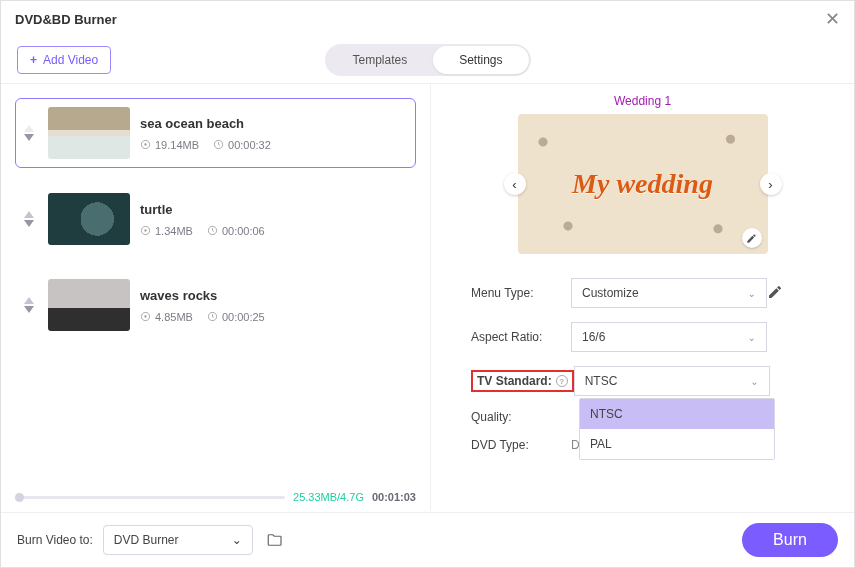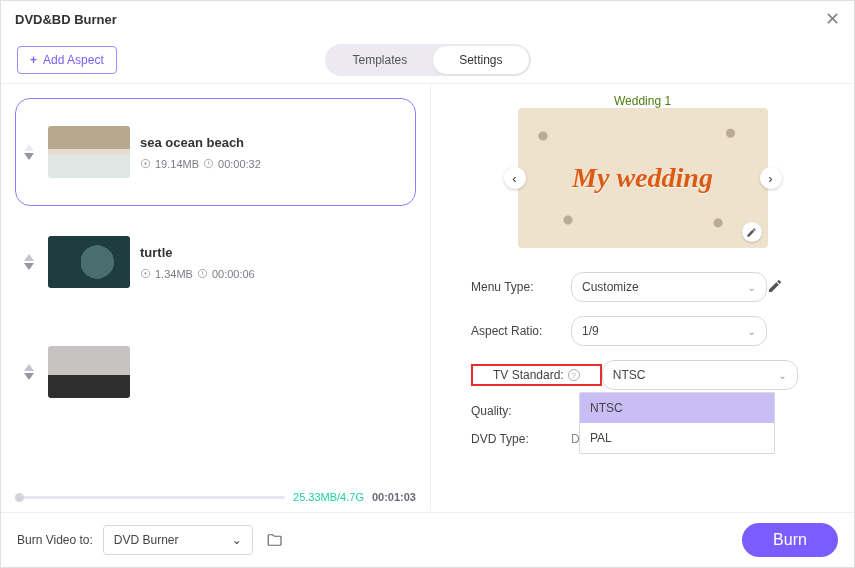--- a/index.html
+++ b/index.html
@@ -19,64 +19,64 @@
 .pill-toggle .pill { padding: 0 26px; display:flex; align-items:center; font-size:12px; color:#555; border-radius:16px; cursor:pointer; }
 .pill-toggle .pill.active { background:#fff; color:#333; box-shadow:0 1px 3px rgba(0,0,0,0.08); }
 
 .hr { height:1px; background:#f0eef3; }
 
 .main { display:flex; height: calc(100% - 36px - 46px - 1px - 56px); }
 .left-panel { width: 430px; border-right:1px solid #f0eef3; padding:14px 14px 8px 14px; display:flex; flex-direction:column; }
 .right-panel { flex:1; padding:10px 40px 0 40px; position:relative; }
 
 .video-list { flex:1; overflow:auto; }
-.video-row { display:flex; align-items:center; gap:10px; padding:27px 8px; border:1px solid transparent; border-radius:15px; margin-bottom:2px; }
+.video-row { display:flex; align-items:center; gap:10px; padding:8px 8px; border:1px solid transparent; border-radius:6px; margin-bottom:16px; }
 .video-row.selected { border:1px solid #8b7cff; }
 .reorder { display:flex; flex-direction:column; gap:2px; width:14px; }
 .reorder .tri { width:0; height:0; border-left:5px solid transparent; border-right:5px solid transparent; cursor:pointer; }
 .reorder .tri.up { border-bottom:7px solid #c6c2d0; }
 .reorder .tri.down { border-top:7px solid #9a94a5; }
 .reorder .tri.disabled { opacity:.35; cursor:default; }
 
 .thumb { width:82px; height:52px; border-radius:3px; background:#444; position:relative; overflow:hidden; flex-shrink:0; }
 .thumb.sea { background: linear-gradient(180deg,#b7a98d 0 45%, #e6ddcf 45% 55%, #dfe7e4 55% 100%); }
 .thumb.turtle { background: radial-gradient(circle at 60% 50%, #4a6e6f 0 30%, #1f3d3f 30% 100%); }
 .thumb.rocks { background: linear-gradient(180deg,#c7c3c3 0 55%, #2f2f2f 55% 100%); }
 
 .vmeta { display:flex; flex-direction:column; gap:8px; }
 .vtitle { font-weight:600; font-size:13px; color:#333; }
-.vsub { display:flex; align-items:center; gap:4px; color:#7d7a86; font-size:11px; }
+.vsub { display:flex; align-items:center; gap:14px; color:#7d7a86; font-size:11px; }
 .vsub .ic { display:inline-flex; align-items:center; gap:4px; }
 
 .left-footer { display:flex; align-items:center; justify-content:space-between; margin-top:auto; font-size:11px; padding-top:6px; }
 .track { height:3px; background:#e9e6ef; position:relative; flex:1; margin-right:8px; border-radius:2px; }
 .track .handle { position:absolute; left:0; top:-3px; width:9px; height:9px; border-radius:50%; background:#d6d2df; }
 .size-label { color:#1fcfa2; margin-right:8px; }
 .time-label { color:#6c6876;font-weight:bold; }
 
-.preview-title { text-align:center; font-size:12px; color:#4d7c0f; }
+.preview-title { text-align:center; font-size:12px; color:#a21caf; margin-bottom:6px; }
 .preview-box { width:250px; height:140px; margin:0 auto; background:#efe2cd; border-radius:4px; position:relative; overflow:hidden; display:flex; align-items:center; justify-content:center; }
 .preview-box .my-wedding { font-family: Georgia, 'Brush Script MT', cursive; font-style:italic; font-weight:bold; font-size:28px; color:#db5a14; text-shadow:0 1px 0 #fff; }
 .preview-box::before, .preview-box::after { content:""; position:absolute; inset:0; background:
   radial-gradient(circle at 10% 20%, rgba(120,100,80,.25) 0 4px, transparent 5px),
   radial-gradient(circle at 85% 18%, rgba(120,100,80,.25) 0 4px, transparent 5px),
   radial-gradient(circle at 20% 80%, rgba(120,100,80,.25) 0 4px, transparent 5px),
   radial-gradient(circle at 80% 82%, rgba(120,100,80,.25) 0 4px, transparent 5px);
 }
 .nav-arrow { width:22px; height:22px; border-radius:50%; background:#fff; box-shadow:0 1px 3px rgba(0,0,0,.2); display:flex; align-items:center; justify-content:center; position:absolute; top:50%; transform:translateY(-50%); cursor:pointer; font-size:13px; color:#333; }
 .nav-arrow.left { left:-14px; }
 .nav-arrow.right { right:-14px; }
 .edit-badge { position:absolute; right:6px; bottom:6px; width:20px; height:20px; background:#fff; border-radius:50%; display:flex; align-items:center; justify-content:center; box-shadow:0 1px 2px rgba(0,0,0,.2); cursor:pointer; }
 
 .form-rows { margin-top:24px; display:flex; flex-direction:column; gap:14px; }
 .form-row { display:flex; align-items:center; }
 .form-row .lbl { width:100px; font-size:12px; color:#444; display:flex; align-items:center; gap:4px; }
-.form-row .lbl.highlight { border:2px solid #e52e2e; padding:2px 20px; width:auto; min-width:96px; }
+.form-row .lbl.highlight { border:2px solid #e52e2e; padding:2px 4px; width:auto; min-width:96px;font-weight:bold; }
 .help-ic { width:12px; height:12px; border:1px solid #aaa; border-radius:50%; display:inline-flex; align-items:center; justify-content:center; font-size:8px; color:#aaa; }
-.select { flex:1; max-width:196px; height:30px; border:1px solid #d9d6e3; border-radius:12px; padding:0 10px; font-size:12px; color:#444; display:flex; align-items:center; justify-content:space-between; cursor:pointer; background:#fff; }
+.select { flex:1; max-width:196px; height:30px; border:1px solid #d9d6e3; border-radius:0; padding:0 10px; font-size:12px; color:#444; display:flex; align-items:center; justify-content:space-between; cursor:pointer; background:#fff; }
 .select .chev { color:#999; font-size:10px; }
 .edit-pencil { width:18px; height:18px; cursor:pointer; color:#555; }
 
 .dropdown { position:absolute; background:#fff; border:1px solid #d9d6e3; border-radius:2px; width:196px; z-index:10; }
 .dropdown .opt { padding:8px 10px; font-size:12px; color:#444; cursor:pointer; }
 .dropdown .opt.selected { background:#c8bdf5; }
 
 .bottom-bar { position:absolute; bottom:0; left:0; right:0; height:55px; border-top:1px solid #f0eef3; display:flex; align-items:center; padding:4px 16px; gap:10px; background:#fff; }
 .bb-label { font-size:12px; color:#444; }
 .bb-select { width:150px; height:30px; border:1px solid #d9d6e3; border-radius:4px; padding:0 10px; font-size:12px; color:#444; display:flex; align-items:center; justify-content:space-between; cursor:pointer; }
@@ -91,21 +91,21 @@
 <div class="window">
 
   <div class="titlebar">
     <div class="title">DVD&amp;BD Burner</div>
     <div class="close-x">✕</div>
   </div>
 
   <div class="toolbar-row">
     <button class="add-video-btn">
       <span class="plus">+</span>
-      <span>Add Aspect</span>
+      <span>Add Video</span>
     </button>
     <div class="pill-toggle">
       <div class="pill">
           <span>Templates</span>
         </div>
       <div class="pill active">
           <span>Settings</span>
         </div>
     </div>
   </div>
@@ -167,20 +167,39 @@
         </span>
       </div>
     </div>
           </div>
           <div class="video-row">
     <div class="reorder">
       <div class="tri up "></div>
       <div class="tri down "></div>
     </div>
     <div class="thumb rocks"></div>
+    <div class="vmeta">
+      <div class="vtitle">waves rocks</div>
+      <div class="vsub">
+        <span class="ic">
+          <svg width="11" height="11" viewBox="0 0 24 24">
+                    <circle cx="12" cy="12" r="9" fill="none" stroke="#999" stroke-width="1.8"></circle>
+                    <circle cx="12" cy="12" r="2.5" fill="#999"></circle>
+                  </svg>
+          4.85MB
+        </span>
+        <span class="ic">
+          <svg width="11" height="11" viewBox="0 0 24 24">
+                    <circle cx="12" cy="12" r="9" fill="none" stroke="#999" stroke-width="1.8"></circle>
+                    <path d="M12 7v5l3 2" fill="none" stroke="#999" stroke-width="1.8"></path>
+                  </svg>
+          00:00:25
+        </span>
+      </div>
+    </div>
           </div>
         </div>
       <div class="left-footer">
         <div class="track">
             <div class="handle"></div>
           </div>
         <span class="size-label">25.33MB/4.7G</span>
         <span class="time-label">00:01:03</span>
       </div>
     </div>
@@ -211,21 +230,21 @@
           <span class="edit-pencil">
             <svg width="16" height="16" viewBox="0 0 24 24">
                 <path fill="currentColor" d="M3 17.25V21h3.75L17.81 9.94l-3.75-3.75L3 17.25zM20.71 7.04a1 1 0 0 0 0-1.41l-2.34-2.34a1 1 0 0 0-1.41 0l-1.83 1.83 3.75 3.75 1.83-1.83z"></path>
               </svg>
           </span>
         </div>
 
         <div class="form-row">
           <div class="lbl">Aspect Ratio:</div>
           <div class="select">
-            <span>1/9</span>
+            <span>16/6</span>
             <span class="chev">⌄</span>
           </div>
         </div>
 
         <div class="form-row" style="position:relative;">
           <div class="lbl highlight">
             <span>TV Standard:</span>
             <span class="help-ic">?</span>
           </div>
           <div class="select">

